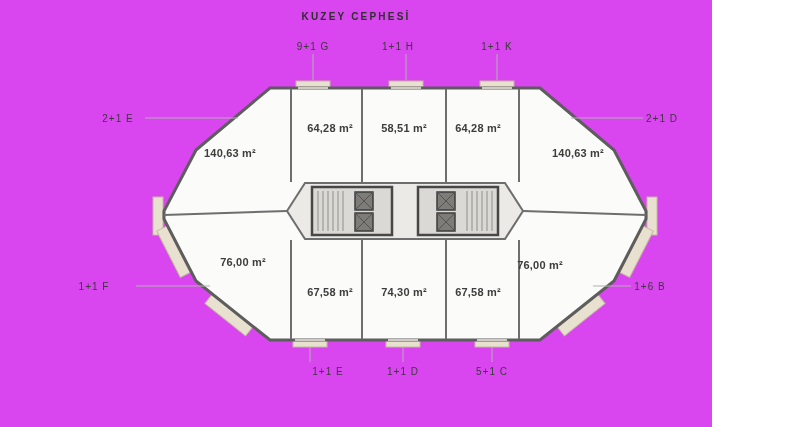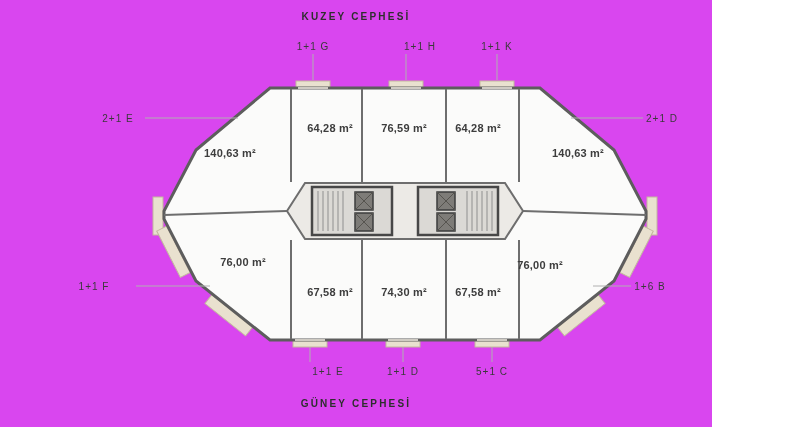--- a/index.html
+++ b/index.html
@@ -117,35 +117,34 @@
       <line x1="643" y1="118" x2="571" y2="118"></line>
       <line x1="136" y1="286" x2="210" y2="286"></line>
       <line x1="631" y1="286" x2="593" y2="286"></line>
       <line x1="310" y1="362" x2="310" y2="347"></line>
       <line x1="403" y1="362" x2="403" y2="347"></line>
       <line x1="492" y1="362" x2="492" y2="347"></line>
     </g>
   </svg>
 
   <div class="facade-label north">KUZEY CEPHESİ</div>
-  <div class="facade-label south">GÜNEY CEPHESİ</div>
 
-  <div class="unit-label" style="left:313px; top:46px">1+1 G</div>
-  <div class="unit-label" style="left:420px; top:46px">1+1 H</div>
+  <div class="unit-label" style="left:313px; top:46px">9+1 G</div>
+  <div class="unit-label" style="left:398px; top:46px">1+1 H</div>
   <div class="unit-label" style="left:497px; top:46px">1+1 K</div>
   <div class="unit-label" style="left:118px; top:118px">2+1 E</div>
   <div class="unit-label" style="left:662px; top:118px">2+1 D</div>
   <div class="unit-label" style="left:94px; top:286px">1+1 F</div>
   <div class="unit-label" style="left:650px; top:286px">1+6 B</div>
   <div class="unit-label" style="left:328px; top:371px">1+1 E</div>
   <div class="unit-label" style="left:403px; top:371px">1+1 D</div>
   <div class="unit-label" style="left:492px; top:371px">5+1 C</div>
 
   <div class="area-label" style="left:330px; top:128px">64,28 m²</div>
-  <div class="area-label" style="left:404px; top:128px">76,59 m²</div>
+  <div class="area-label" style="left:404px; top:128px">58,51 m²</div>
   <div class="area-label" style="left:478px; top:128px">64,28 m²</div>
   <div class="area-label" style="left:230px; top:153px">140,63 m²</div>
   <div class="area-label" style="left:578px; top:153px">140,63 m²</div>
   <div class="area-label" style="left:243px; top:262px">76,00 m²</div>
   <div class="area-label" style="left:540px; top:265px">76,00 m²</div>
   <div class="area-label" style="left:330px; top:292px">67,58 m²</div>
   <div class="area-label" style="left:404px; top:292px">74,30 m²</div>
   <div class="area-label" style="left:478px; top:292px">67,58 m²</div>
 
 </div>

